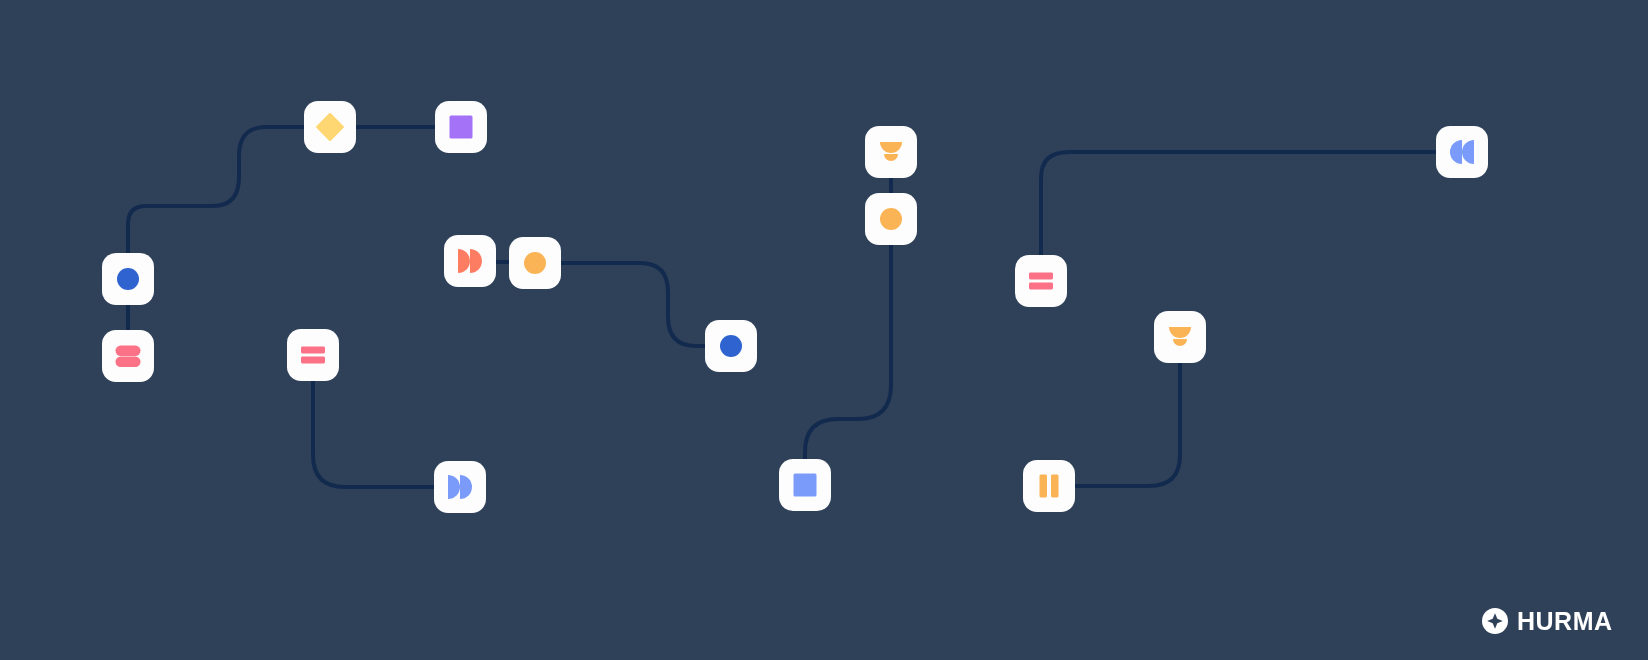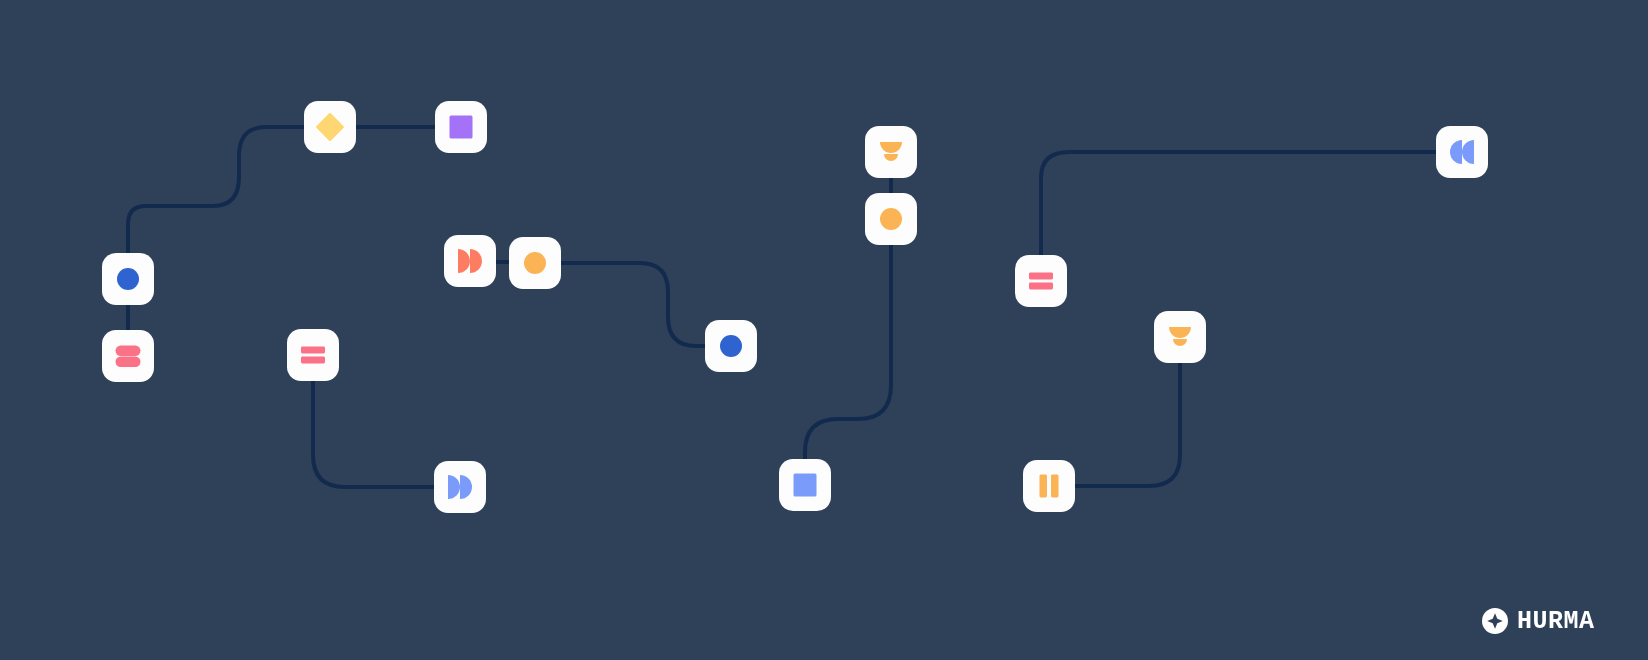--- a/index.html
+++ b/index.html
@@ -22,21 +22,21 @@
 
   
   #brand{
     position:absolute;
     display:flex;align-items:center;gap:9px;
     user-select:none;
   }
   #brand .mark{display:block;}
   #brand .wordmark{
     color:#ffffff;
-    font-family:Liberation Mono, monospace;
+    font-family:Liberation Sans, sans-serif;
     font-weight:bold;
     font-size:25px;
     letter-spacing:0.5px;
     line-height:1;
   }
 </style>
 </head>
 <body>
 
 <div id="canvas">

